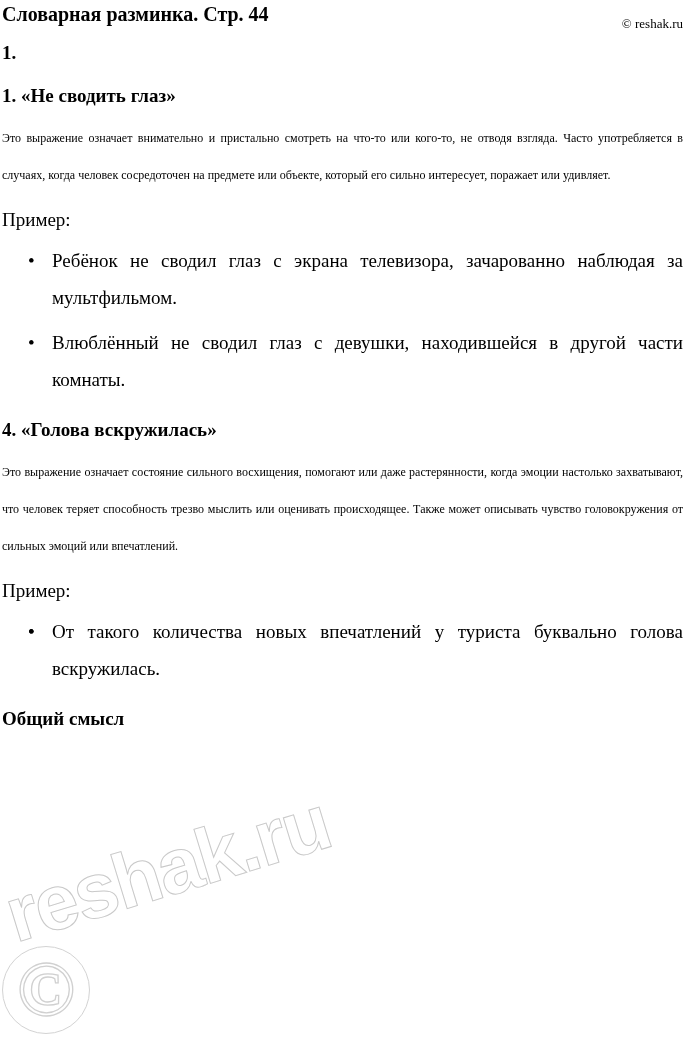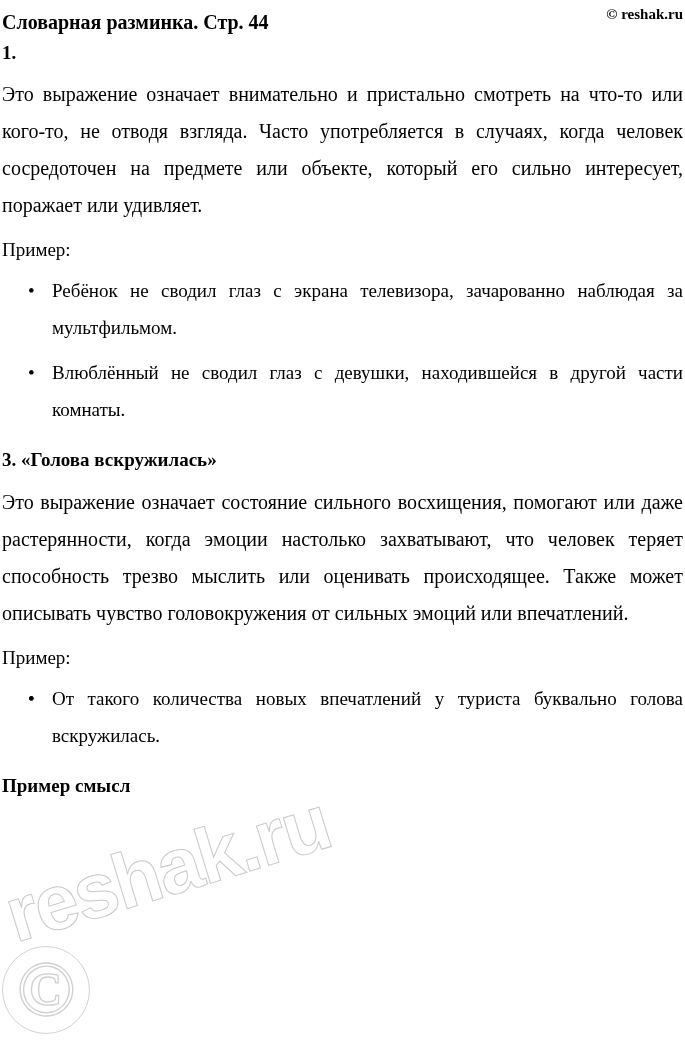--- a/index.html
+++ b/index.html
@@ -74,53 +74,53 @@
   }
 
   .header-row {
     position: relative;
     height: 26px;
     margin: 2px 0 0 0;
   }
   .doc-title {
     position: absolute;
     left: 2px;
-    top: 8px;
+    top: 0;
     font-size: 20px;
     font-weight: 700;
     line-height: 24px;
     white-space: nowrap;
   }
   .copyright {
     position: absolute;
     right: 2px;
-    top: 0;
-    font-size: 15px;
-    font-weight: 700;
+    top: 10px;
+    font-size: 13px;
+    font-weight: 400;
     line-height: 24px;
     white-space: nowrap;
   }
 
   .task-number {
     margin: 14px 0 0 2px;
     font-size: 19px;
     font-weight: 700;
     line-height: 22px;
   }
 
   h2.section-heading {
     margin: 20px 0 0 2px;
     font-size: 19px;
     font-weight: 700;
     line-height: 24px;
   }
 
   p.body-par {
     margin: 12px 2px 0 2px;
-    font-size: 20px;
+    font-size: 12px;
     line-height: 37px;
     text-align: justify;
     text-justify: inter-word;
     hyphens: manual;
   }
   p.body-par.last-line-left {
     text-align-last: left;
   }
 
   h3.example-label {
@@ -166,41 +166,42 @@
 
 <div id="page">
 
   <div class="header-row">
     <div class="doc-title">Словарная разминка. Стр. 44</div>
     <div class="copyright">© reshak.ru</div>
   </div>
 
   <div class="task-number">1.</div>
 
+  <h2 class="section-heading">1. «Не сводить глаз»</h2>
   <p class="body-par last-line-left">Это выражение означает внимательно и пристально смотреть на что-то или кого-то, не отводя взгляда. Часто употребляется в случаях, когда человек сосредоточен на предмете или объекте, который его сильно интересует, поражает или удивляет.</p>
   <h3 class="example-label">Пример:</h3>
   <ul class="example-list">
     <li>
       <span class="bullet-marker">•</span>
       <span>Ребёнок не сводил глаз с экрана телевизора, зачарованно наблюдая за мультфильмом.</span>
     </li>
     <li>
       <span class="bullet-marker">•</span>
       <span>Влюблённый не сводил глаз с девушки, находившейся в другой части комнаты.</span>
     </li>
   </ul>
 
-  <h2 class="section-heading">3. «Голова вскружилась»</h2>
+  <h2 class="section-heading">4. «Голова вскружилась»</h2>
   <p class="body-par last-line-left">Это выражение означает состояние сильного восхищения, помогают или даже растерянности, когда эмоции настолько захватывают, что человек теряет способность трезво мыслить или оценивать происходящее. Также может описывать чувство головокружения от сильных эмоций или впечатлений.</p>
   <h3 class="example-label">Пример:</h3>
   <ul class="example-list">
     <li>
       <span class="bullet-marker">•</span>
     </li>
     <li>
       <span class="bullet-marker">•</span>
       <span>От такого количества новых впечатлений у туриста буквально голова вскружилась.</span>
     </li>
   </ul>
 
-  <h2 class="section-heading">Пример смысл</h2>
+  <h2 class="section-heading">Общий смысл</h2>
 
 </div>
 
 </body></html>

